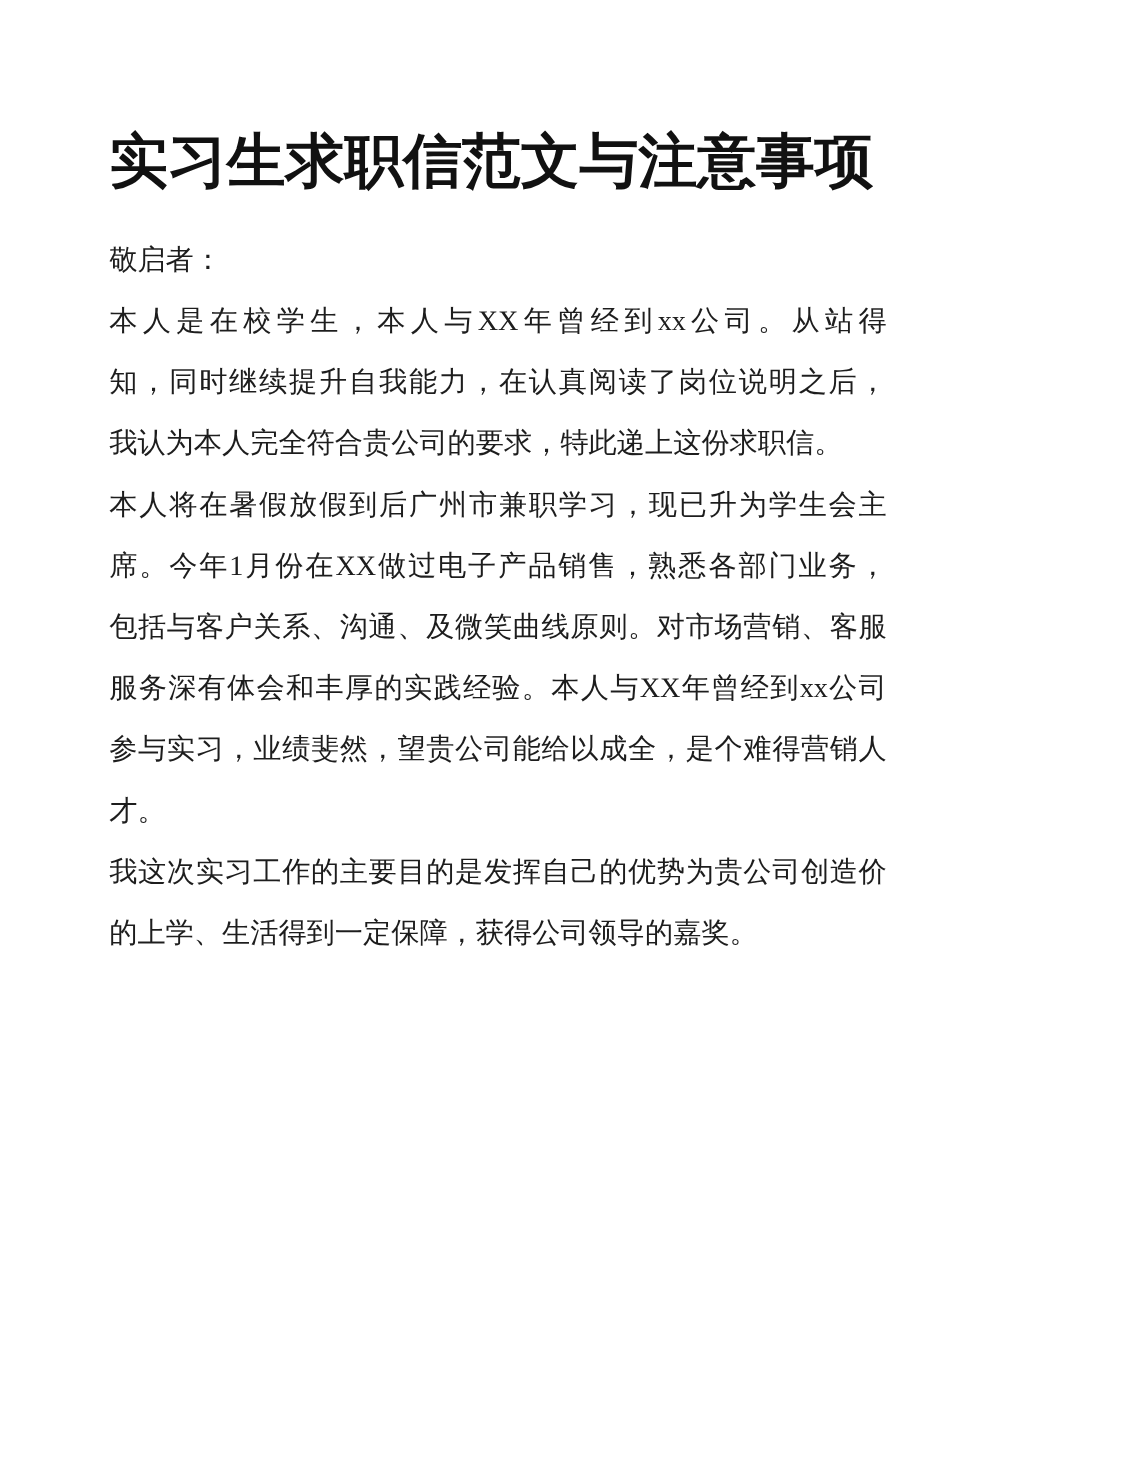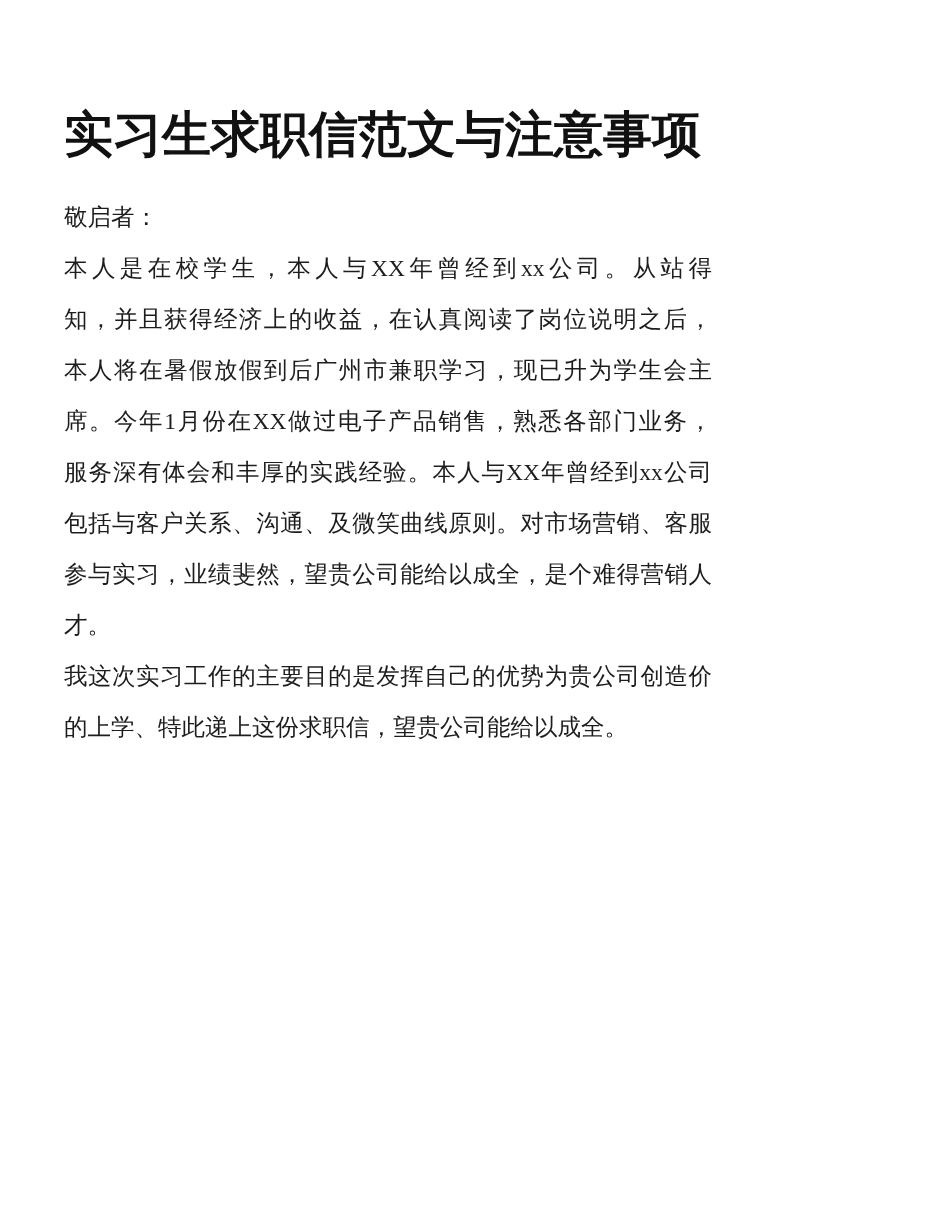--- a/index.html
+++ b/index.html
@@ -9,21 +9,21 @@
   body {
     width: 950px;
     height: 1229px;
     background: #ffffff;
     overflow: hidden;
   }
   .page {
     box-sizing: border-box;
     width: 950px;
     height: 1229px;
-    padding: 104px 0 0 64px;
+    padding: 104px 0 0 91px;
     background: #ffffff;
   }
   .doc-title {
     width: 648px;
     margin: 0 0 26px 0;
     font-family: "Liberation Serif", "DejaVu Serif", serif;
     font-weight: 700;
     font-size: 49px;
     line-height: 62px;
     color: #111111;
@@ -63,32 +63,33 @@
 
   <div class="doc-body">
 
 
     <p class="para">
       <span class="line end">敬启者：</span>
     </p>
 
     <p class="para">
       <span class="line fill">本人是在校学生，本人与XX年曾经到xx公司。从站得</span>
-      <span class="line fill">知，并且获得经济上的收益，在认真阅读了岗位说明之后，</span>
+      <span class="line fill">知，同时继续提升自我能力，在认真阅读了岗位说明之后，</span>
+      <span class="line end">我认为本人完全符合贵公司的要求，特此递上这份求职信。</span>
     </p>
 
     <p class="para">
       <span class="line fill">本人将在暑假放假到后广州市兼职学习，现已升为学生会主</span>
       <span class="line fill">席。今年1月份在XX做过电子产品销售，熟悉各部门业务，</span>
+      <span class="line fill">包括与客户关系、沟通、及微笑曲线原则。对市场营销、客服</span>
       <span class="line fill">服务深有体会和丰厚的实践经验。本人与XX年曾经到xx公司</span>
-      <span class="line fill">包括与客户关系、沟通、及微笑曲线原则。对市场营销、客服</span>
       <span class="line fill">参与实习，业绩斐然，望贵公司能给以成全，是个难得营销人</span>
       <span class="line end">才。</span>
     </p>
 
 
     <p class="para">
       <span class="line fill">我这次实习工作的主要目的是发挥自己的优势为贵公司创造价</span>
-      <span class="line end">的上学、特此递上这份求职信，望贵公司能给以成全。</span>
+      <span class="line end">的上学、生活得到一定保障，获得公司领导的嘉奖。</span>
     </p>
 
   </div>
 </div>
 
 </body></html>

